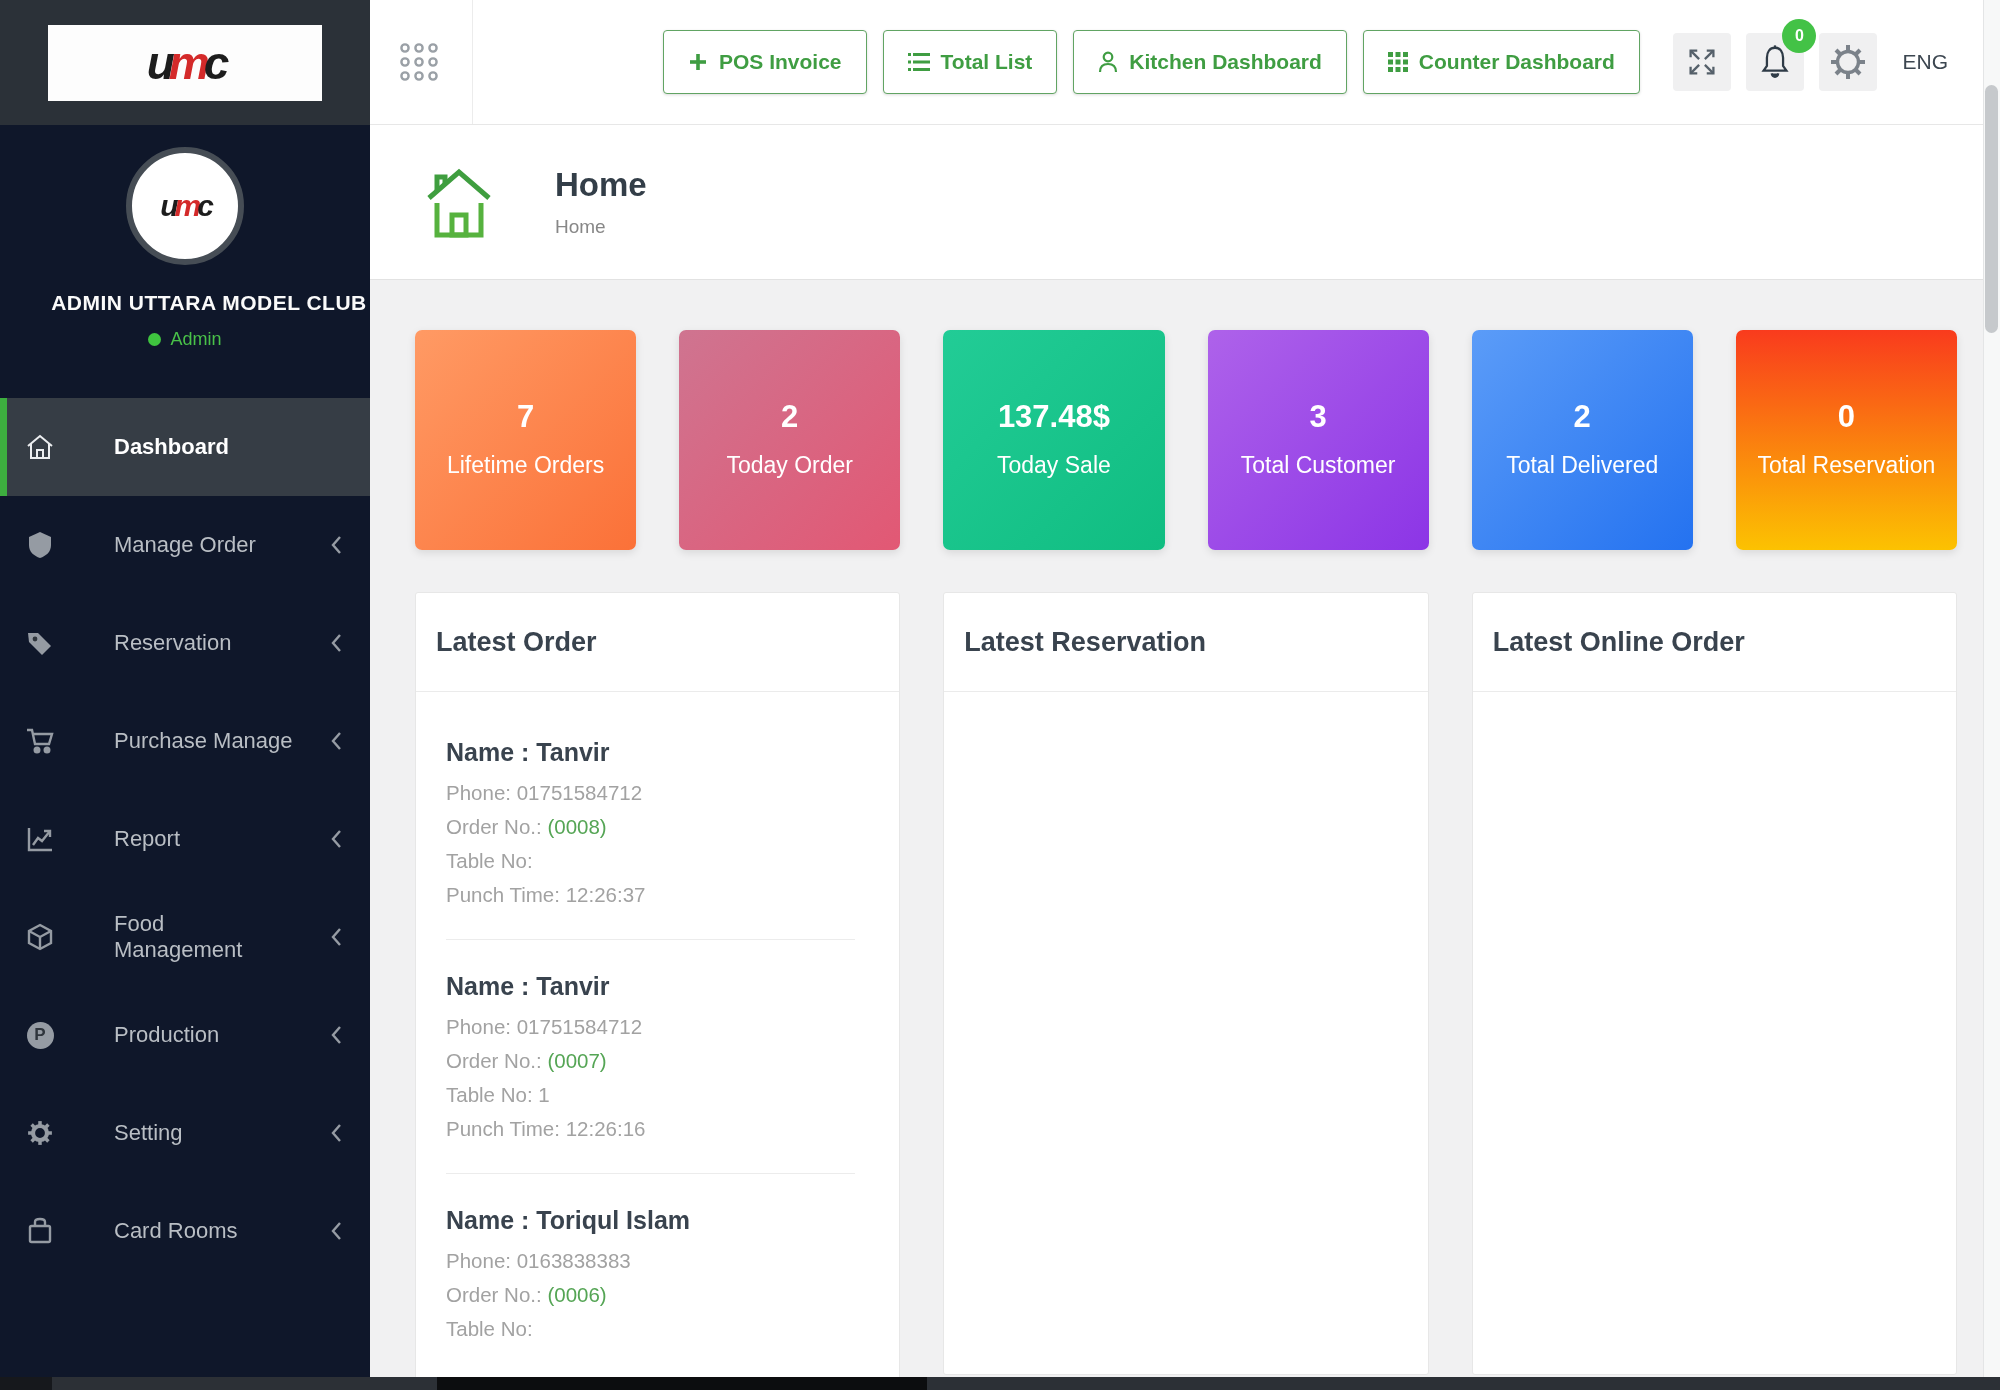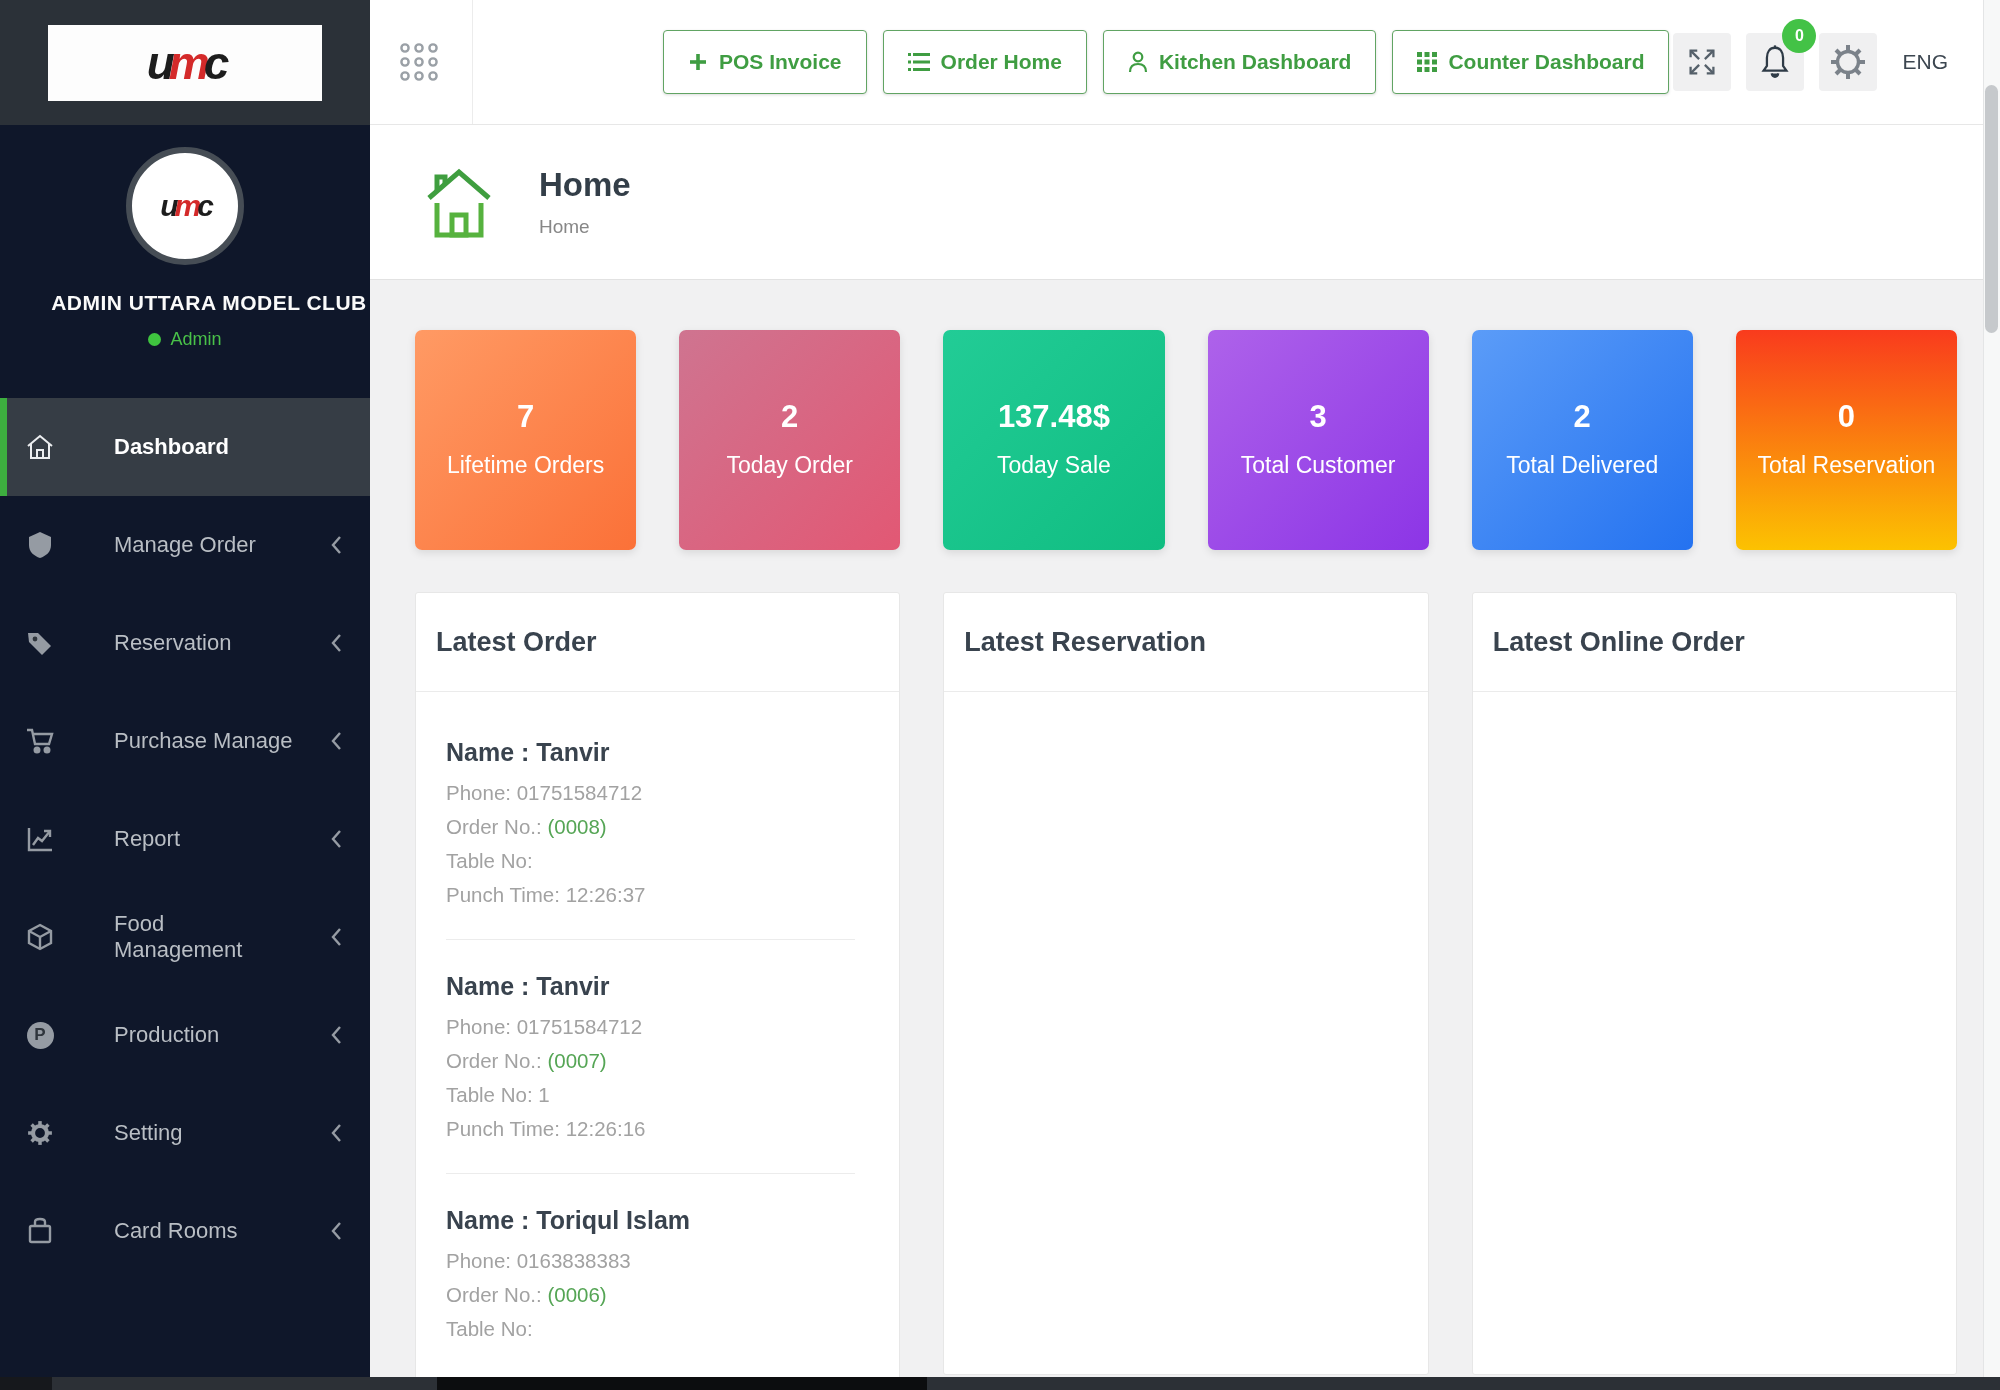--- a/index.html
+++ b/index.html
@@ -36,21 +36,21 @@
   .apps-btn { margin-left:26px; cursor:pointer; display:flex; }
   .topbar-divider { width:1px; height:124px; background:#ececec; margin-left:30px; }
   .btn-group { margin-left:190px; display:flex; gap:16px;border-radius:20px; }
   .hbtn { height:64px; padding:0 24px; background:#fff; border:1px solid #61a463; border-radius:4px; color:#3f9d42; font-size:21px; font-weight:600; display:flex; align-items:center; gap:11px; box-shadow:0 1px 3px rgba(0,0,0,.14); cursor:pointer; }
   .right-group { margin-left:auto; margin-right:52px; display:flex; align-items:center; gap:15px; }
   .sq { width:58px; height:58px; background:#f0f0f1; border-radius:4px; display:flex; align-items:center; justify-content:center; position:relative; cursor:pointer; }
   .badge { position:absolute; top:-14px; right:-12px; width:34px; height:34px; border-radius:50%; background:#43c246; color:#fff; font-size:16px; font-weight:bold; display:flex; align-items:center; justify-content:center; }
   .lang { font-size:21px; color:#3c4650; margin-left:10px; cursor:pointer; }
 
   .page-head { height:155px; background:#fff; border-bottom:1px solid #e2e2e2; display:flex; align-items:center; padding-left:55px; flex:0 0 155px; }
-  .ph-text { margin-left:46px; }
+  .ph-text { margin-left:62px; }
   .page-title { font-size:33px; font-weight:bold; color:#333e48; }
   .breadcrumb { font-size:19px; color:#878787; margin-top:12px; }
 
   .content { flex:1; padding:50px 43px 0 45px; background:#f1f1f2; }
   .cards { display:grid; grid-template-columns:repeat(6,1fr); gap:43px; }
   .card { height:220px; border-radius:7px; color:#fff; display:flex; flex-direction:column; align-items:center; justify-content:center; text-align:center; padding:0 16px; box-shadow:0 3px 8px rgba(0,0,0,.10); cursor:pointer; }
   .card .value { font-size:31px; font-weight:bold; }
   .card .label { font-size:23px; margin-top:15px; line-height:1.35; }
 
   .panels { margin-top:42px; display:grid; grid-template-columns:repeat(3,1fr); gap:43px; align-items:start; }
@@ -271,21 +271,21 @@
           <span>
             <svg width="22" height="20" viewBox="0 0 22 20" fill="#3f9d42">
                 <rect x="0" y="1" width="3" height="3"></rect>
                 <rect x="5" y="1" width="17" height="3"></rect>
                 <rect x="0" y="8.5" width="3" height="3"></rect>
                 <rect x="5" y="8.5" width="17" height="3"></rect>
                 <rect x="0" y="16" width="3" height="3"></rect>
                 <rect x="5" y="16" width="17" height="3"></rect>
               </svg>
           </span>
-          <span>Order Home</span>
+          <span>Total List</span>
         </button>
         <button class="hbtn">
           <span>
             <svg width="20" height="22" viewBox="0 0 20 22" fill="none" stroke="#3f9d42" stroke-width="2.2">
                 <circle cx="10" cy="6" r="4.3"></circle>
                 <path d="M2 21 C2 15.5 5.5 13 10 13 C14.5 13 18 15.5 18 21"></path>
               </svg>
           </span>
           <span>Kitchen Dashboard</span>
         </button>

